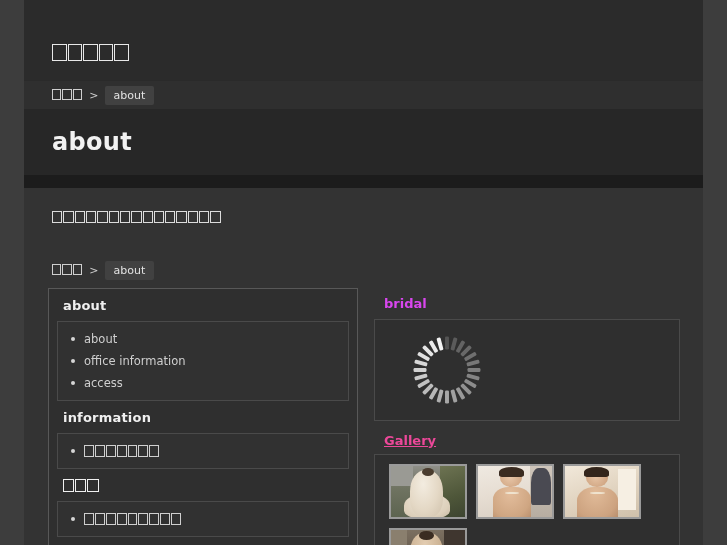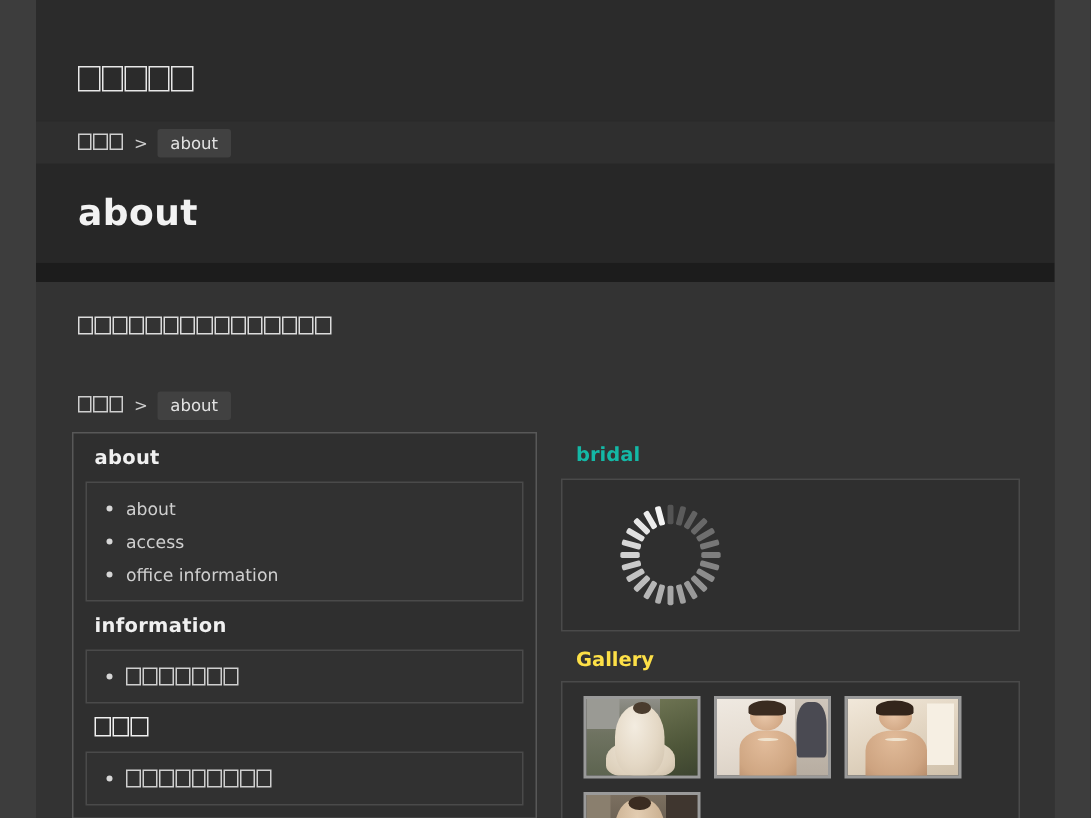--- a/index.html
+++ b/index.html
@@ -91,31 +91,31 @@
     font-size:11.5px;color:#cfcfcf;padding:4px 0 4px 26px;position:relative;
   }
   ul.nav li .bullet{
     position:absolute;left:13px;top:50%;width:4px;height:4px;border-radius:50%;
     background:#d6d6d6;transform:translateY(-50%);
   }
 
   
   .colR{position:absolute;left:348px;top:0;width:310px;}
   .panelR-h{
-    font-size:13px;font-weight:700;color:#14b8a6;
+    font-size:13px;font-weight:700;color:#d946ef;
     padding:8px 0 8px 12px;
   }
   .spinbox{
     margin:0 2px;border:1px solid #4a4a4a;background:#2f2f2f;
     height:100px;position:relative;
   }
   .spinner{position:absolute;left:34px;top:12px;width:76px;height:76px;}
 
   .gallery-h{
-    font-size:13px;font-weight:700;color:#fde047;padding:12px 0 6px 12px;
+    font-size:13px;font-weight:700;color:#ec4899;padding:12px 0 6px 12px;text-decoration:underline;
   }
   .galbox{
     margin:0 2px;border:1px solid #4a4a4a;background:#2f2f2f;
     padding:9px 0 0 14px;height:110px;overflow:hidden;
   }
   .thumbs{display:flex;flex-wrap:wrap;gap:9px;width:290px;}
   .thumb{
     width:74px;height:51px;border:2px solid #9a9a9a;background:#c9bdae;
     position:relative;overflow:hidden;flex:0 0 auto;
   }
@@ -203,25 +203,25 @@
           <div class="panel-h">about</div>
 
           <div class="listbox">
             <ul class="nav">
               <li>
                 <span class="bullet"></span>
                 <span>about</span>
               </li>
               <li>
                 <span class="bullet"></span>
+                <span>office information</span>
+              </li>
+              <li>
+                <span class="bullet"></span>
                 <span>access</span>
-              </li>
-              <li>
-                <span class="bullet"></span>
-                <span>office information</span>
               </li>
             </ul>
           </div>
 
           <div class="panel-h">information</div>
 
           <div class="listbox">
             <ul class="nav">
               <li>
                 <span class="bullet"></span>

